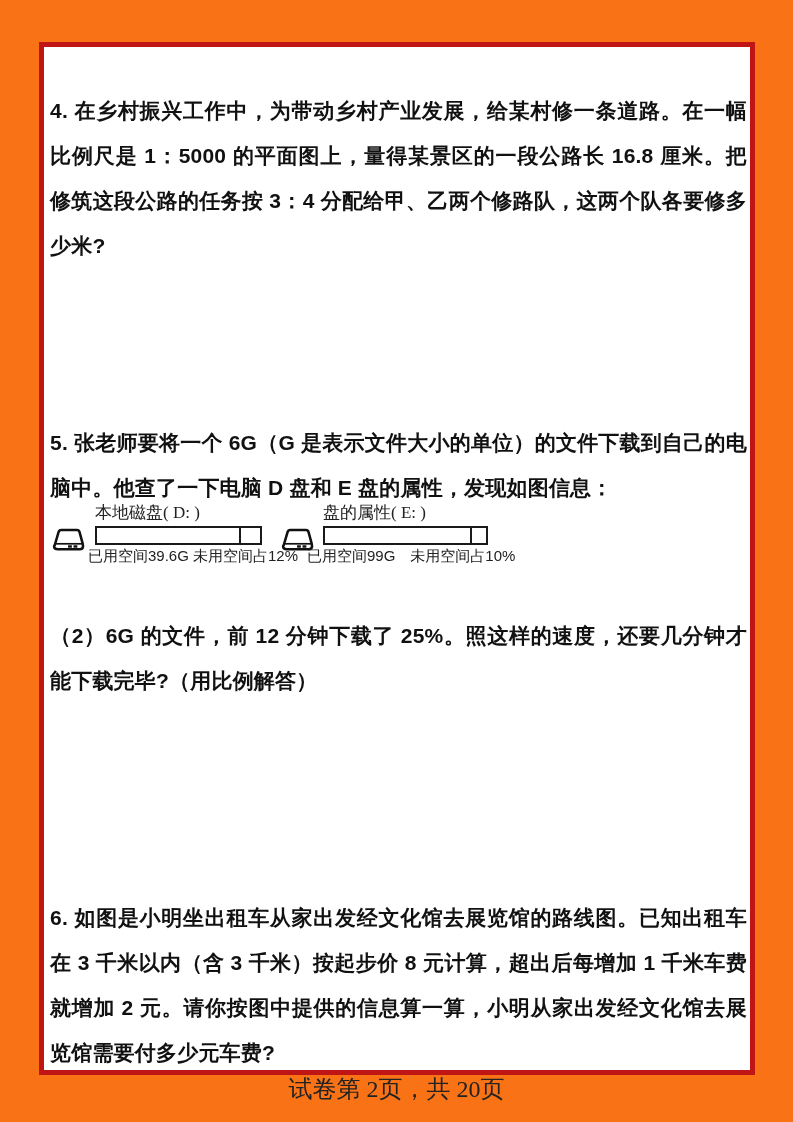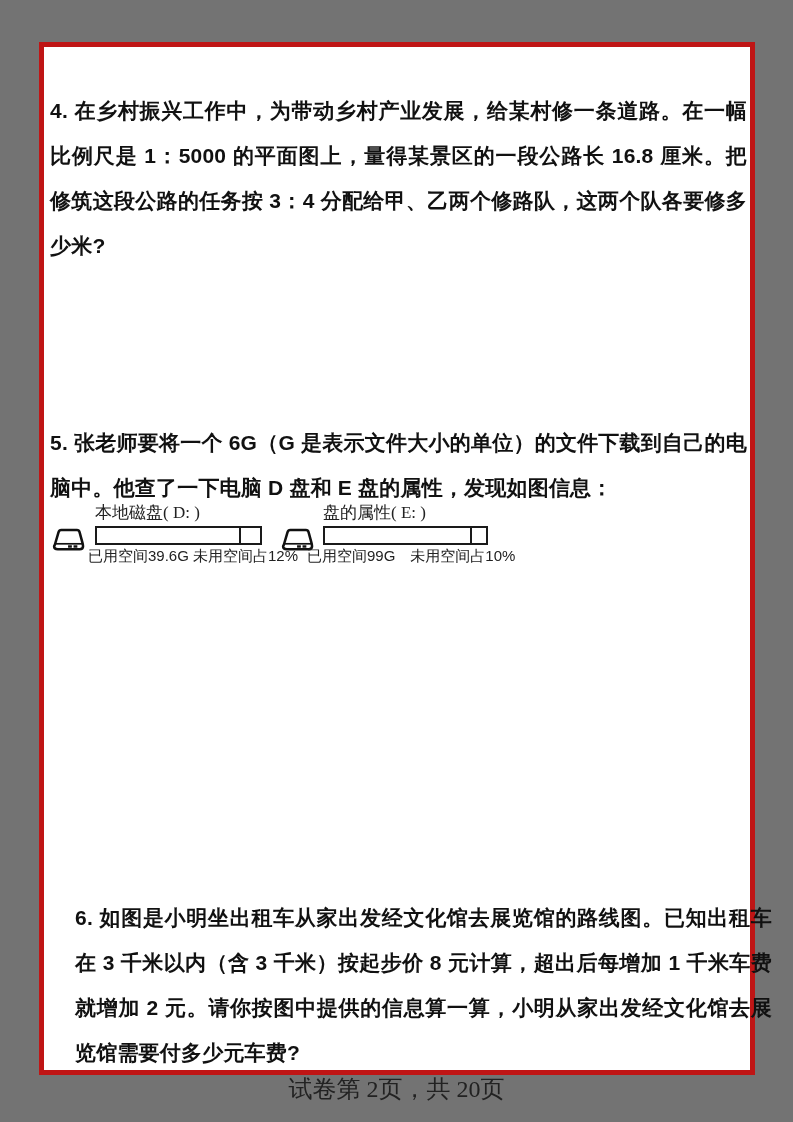--- a/index.html
+++ b/index.html
@@ -1,19 +1,19 @@
 <!DOCTYPE html>
 <html><head>
 <meta charset="utf-8">
 <style>
   html,body{margin:0;padding:0;background:#fff;}
   .page{
     position:relative;
     width:793px;height:1122px;
-    background:#737373;
+    background:#f97316;
     font-family:"Liberation Sans",sans-serif;
     color:#111;
     overflow:hidden;
   }
   .frame{
     position:absolute;
     left:39px;top:42px;
     width:706px;height:1023px;
     border:5px solid #bf1515;
     background:#fff;
@@ -27,21 +27,21 @@
     font-weight:bold;
     line-height:45px;
     text-align:justify;
     letter-spacing:0.2px;
     color:#111;
   }
   #q4{top:88px;}
   #q5-intro{top:420px;}
   #q5-part1{top:568px;}
   #q5-part2{top:613px;}
-  #q6{top:895px;margin-left:25px;}
+  #q6{top:895px;}
 
   
   .fig{position:absolute;left:0;top:0;width:793px;height:0;}
   .disk-label{
     position:absolute;top:501px;
     font-family:"Liberation Serif",serif;
     font-size:17px;color:#222;
     text-align:left;white-space:nowrap;
   }
   #label-d{left:95px;width:167px;}
@@ -105,17 +105,18 @@
       <rect x="19" y="19" width="3.6" height="2.3" fill="#111111"></rect>
       <rect x="24.2" y="19" width="3.6" height="2.3" fill="#111111"></rect>
     </svg>
     <div class="disk-bar" id="bar-e">
       <div class="used" style="width: 90%;"></div>
     </div>
     <div class="disk-caption" id="caption-e">已用空间99G　未用空间占10%</div>
   </div>
 
 
+  <p class="qtext" id="q5-part2">（2）6G 的文件，前 12 分钟下载了 25%。照这样的速度，还要几分钟才能下载完毕?（用比例解答）</p>
 
   <p class="qtext" id="q6">6.  如图是小明坐出租车从家出发经文化馆去展览馆的路线图。已知出租车在 3 千米以内（含 3 千米）按起步价 8 元计算，超出后每增加 1 千米车费就增加 2 元。请你按图中提供的信息算一算，小明从家出发经文化馆去展览馆需要付多少元车费?</p>
 
   <div class="footer">试卷第 2页，共 20页</div>
 </div>
 
 </body></html>

